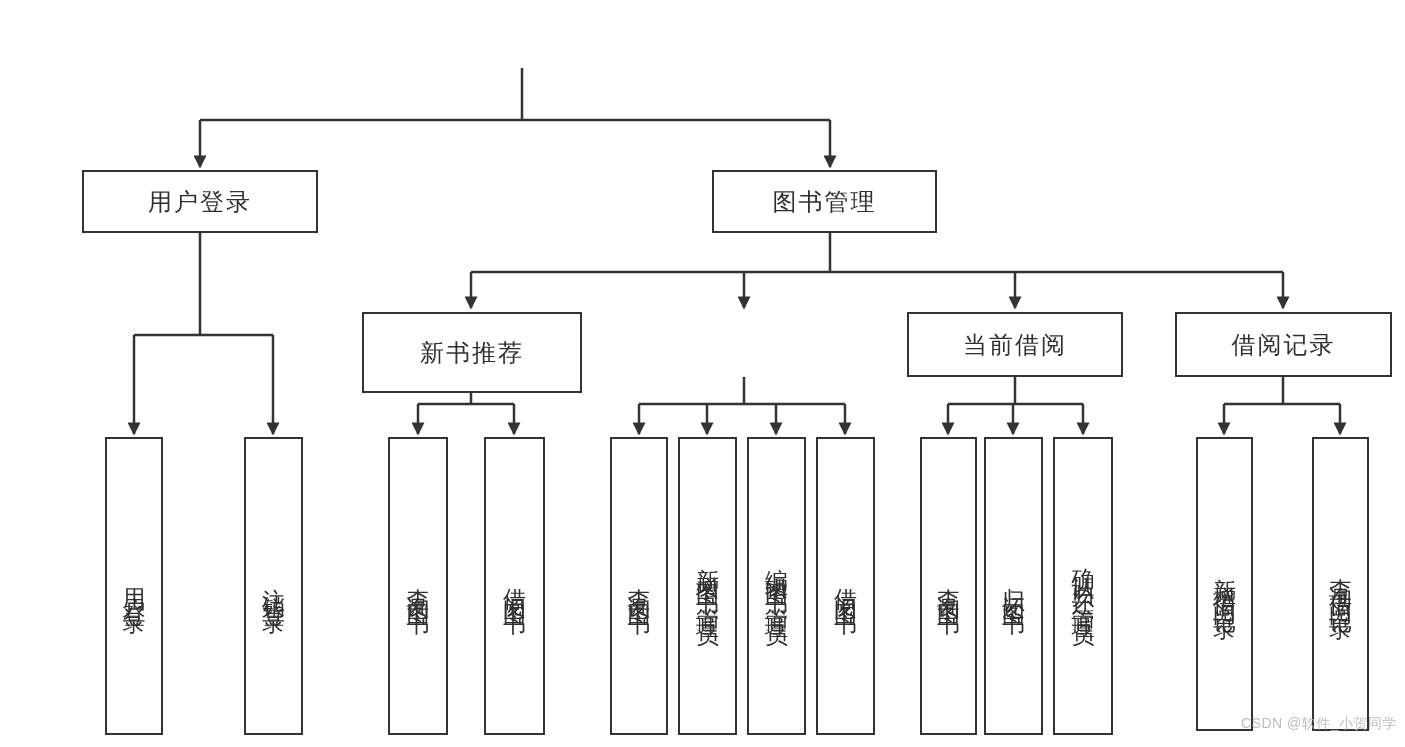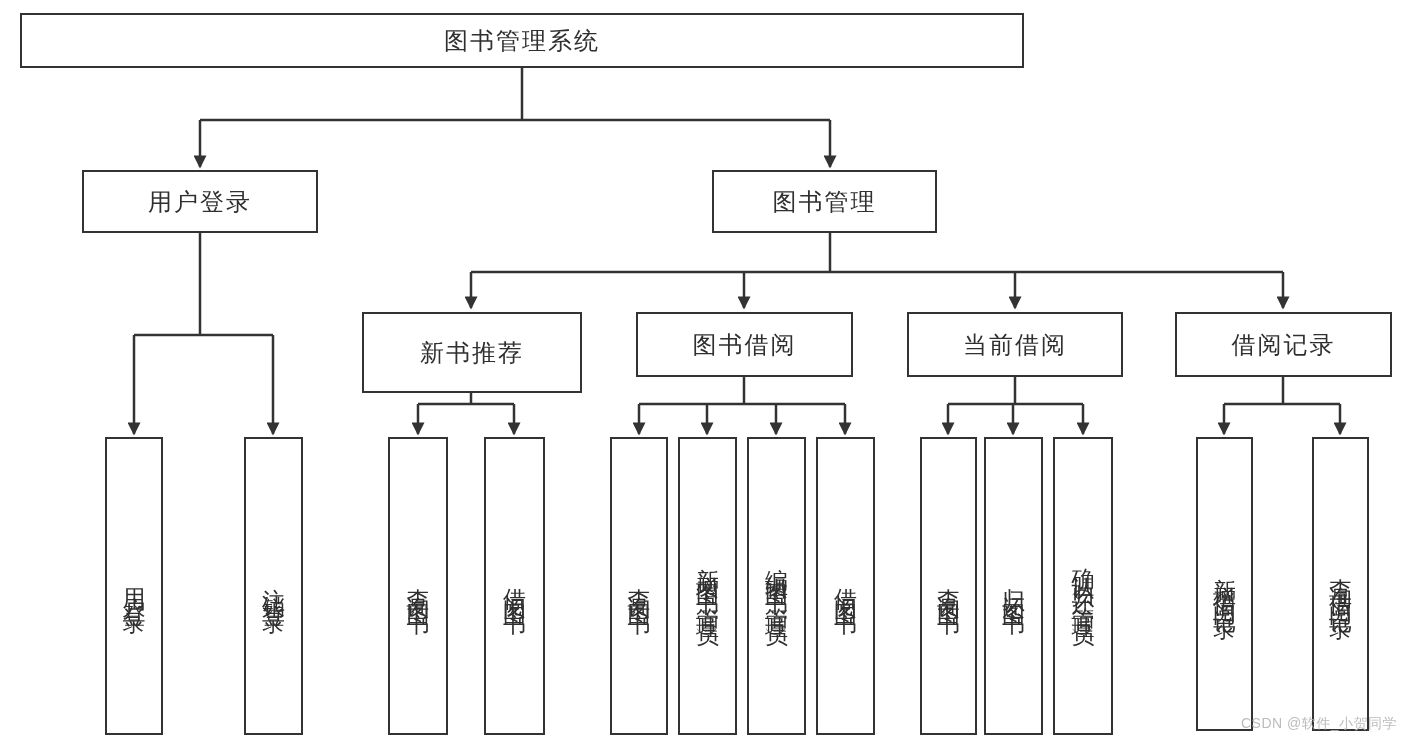--- a/index.html
+++ b/index.html
@@ -95,36 +95,30 @@
     <path class="arr" d="M948 404 V434"></path>
     <path class="arr" d="M1013 404 V434"></path>
     <path class="arr" d="M1083 404 V434"></path>
 
     <path d="M1283 377 V404"></path>
     <path d="M1224 404 H1340"></path>
     <path class="arr" d="M1224 404 V434"></path>
     <path class="arr" d="M1340 404 V434"></path>
   </svg>
 
-  <div class="node hbox" style="left:20px;top:13px;width:1004px;height:55px">
-    <span>图书管理系统</span>
-  </div>
 
   <div class="node hbox" style="left:82px;top:170px;width:236px;height:63px">
     <span>用户登录</span>
   </div>
   <div class="node hbox" style="left:712px;top:170px;width:225px;height:63px">
     <span>图书管理</span>
   </div>
 
   <div class="node hbox" style="left:362px;top:312px;width:220px;height:81px">
     <span>新书推荐</span>
-  </div>
-  <div class="node hbox" style="left:636px;top:312px;width:217px;height:65px">
-    <span>图书借阅</span>
   </div>
   <div class="node hbox" style="left:907px;top:312px;width:216px;height:65px">
     <span>当前借阅</span>
   </div>
   <div class="node hbox" style="left:1175px;top:312px;width:217px;height:65px">
     <span>借阅记录</span>
   </div>
 
   <div class="node vbox" style="left:105px;top:437px;width:58px;height:298px">
     <span>用户登录</span>

